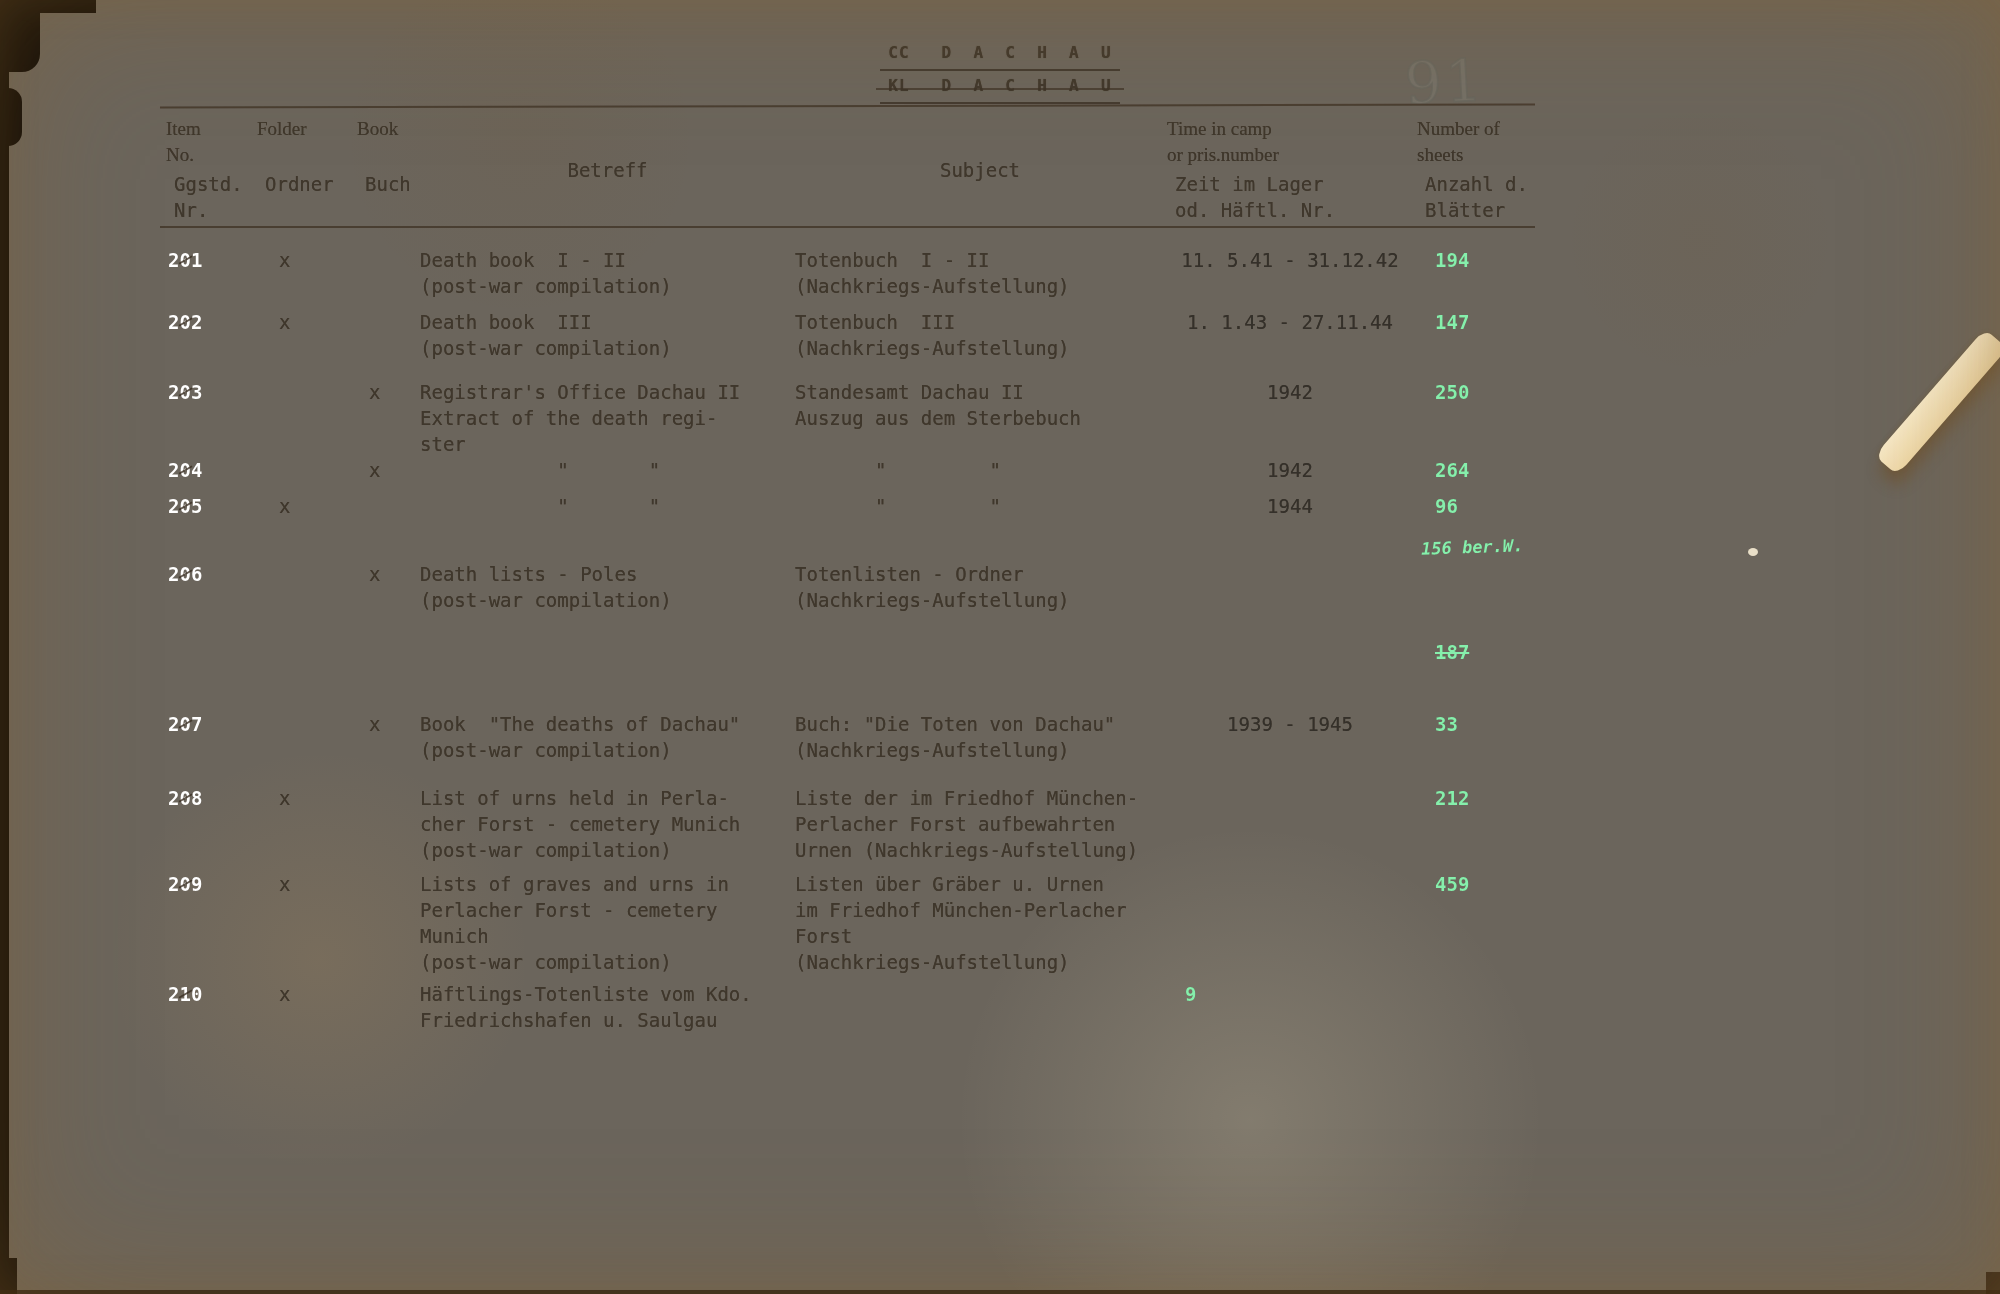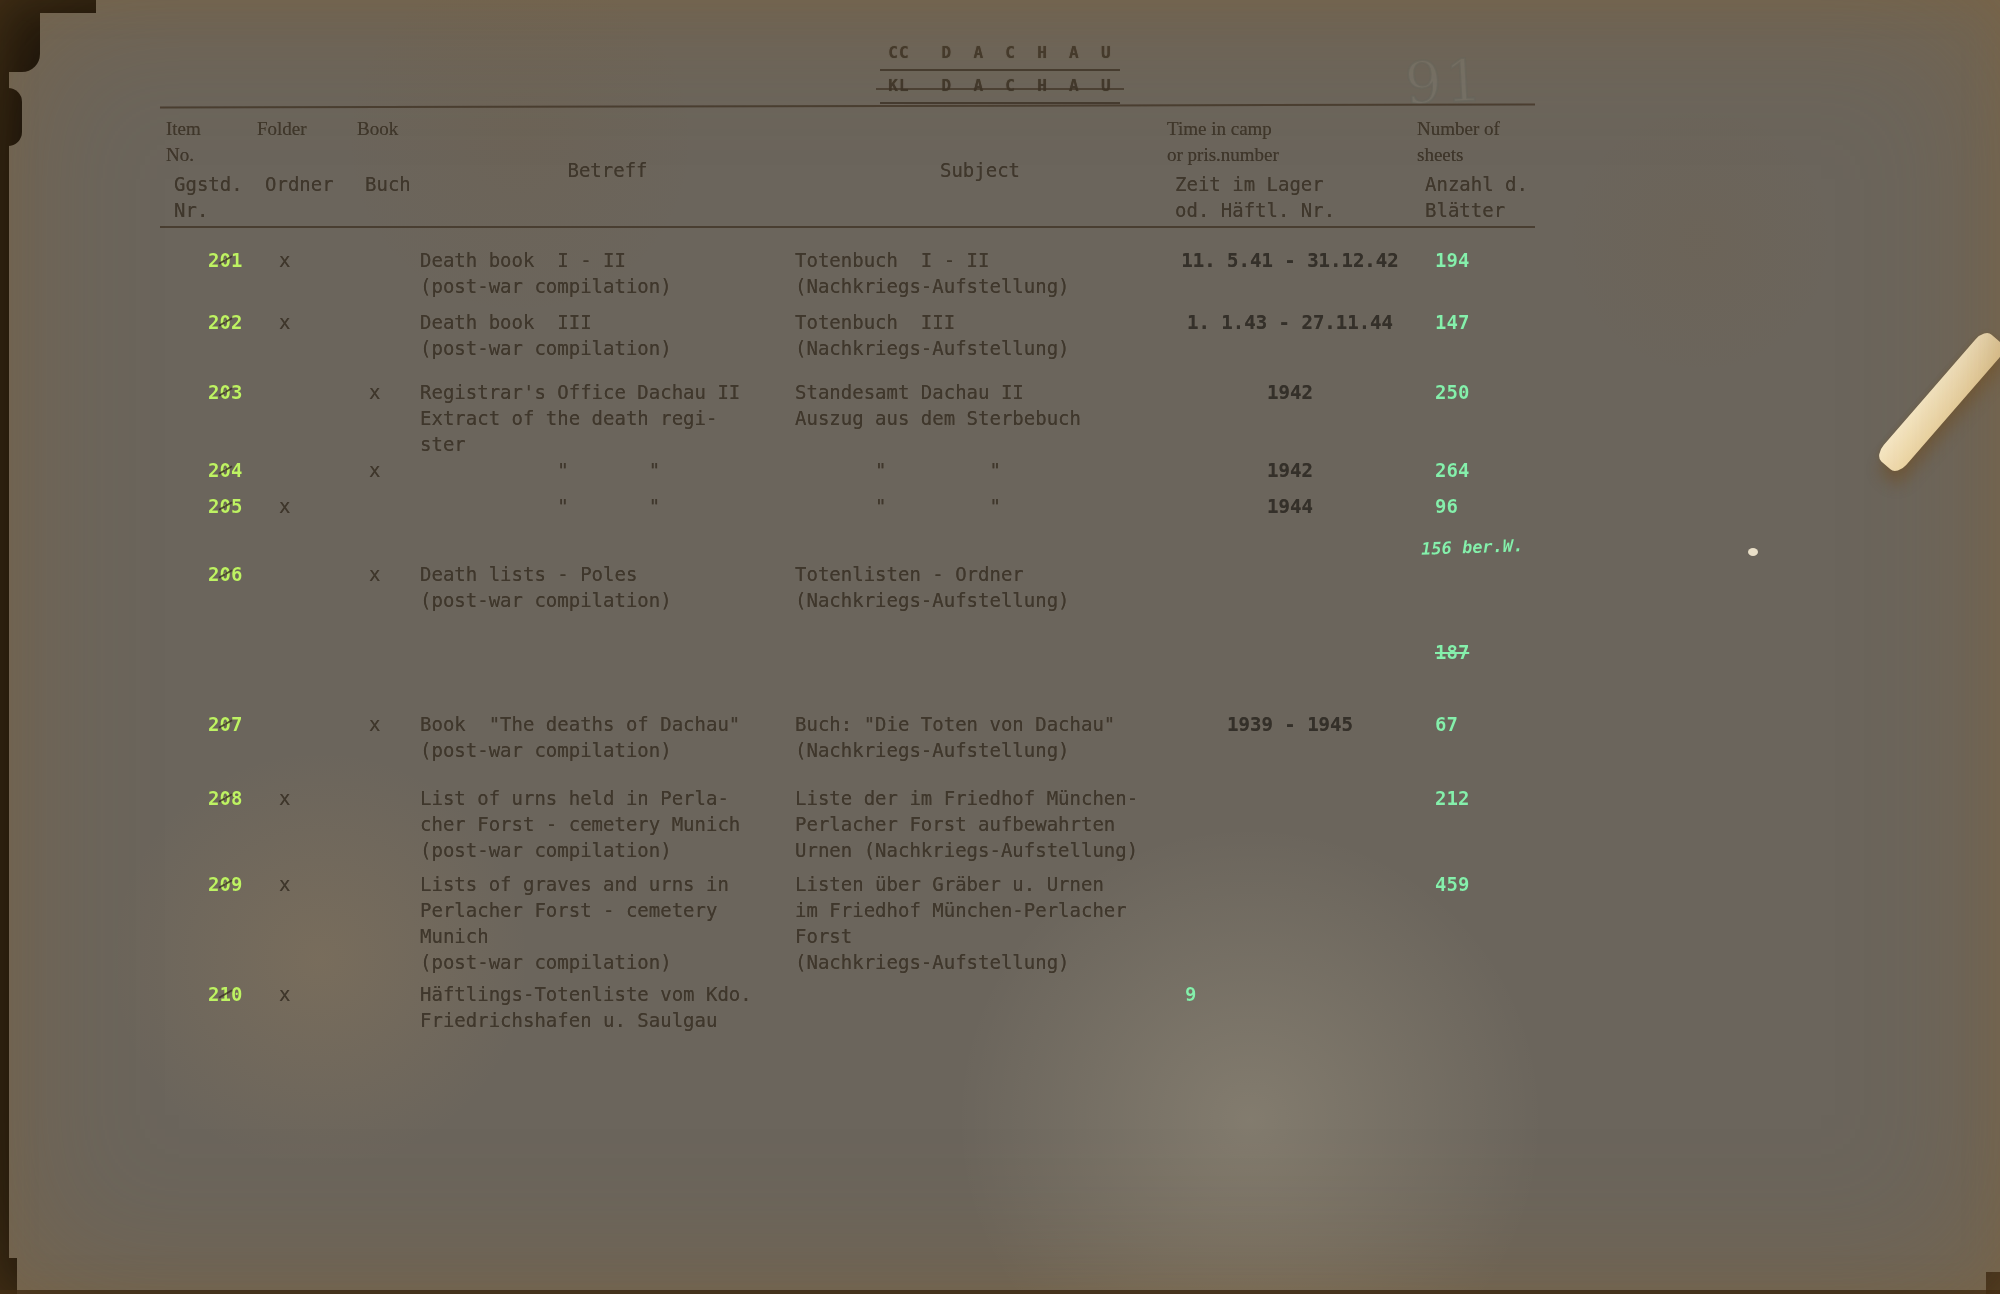--- a/index.html
+++ b/index.html
@@ -52,28 +52,28 @@
   .hc .en{white-space:pre-wrap;min-height:52px;font-family:Liberation Serif, serif;}
   .hc .de{white-space:pre-wrap;margin-top:3px;margin-left:8px;}
   .hc.center{display:flex;align-items:center;justify-content:center;padding:0;}
   .hc.item{padding-left:6px;}
 
   
   .tbody{position:absolute;left:160px;top:234px;width:1375px;
     font-size:19px;line-height:26px;text-shadow:0 0 .6px rgba(60,48,34,.7);}
   .row{display:grid;grid-template-columns:95px 100px 65px 375px 370px 250px 120px;}
   .cell{white-space:pre-wrap;}
-  .cell.item{padding-left:8px;font-weight:bold;position:relative;color:#bef264;margin-left:40px;}
+  .cell.item{padding-left:8px;font-weight:bold;position:relative;color:#ffffff;}
   .cell.item::after{content:"";position:absolute;left:18px;top:12px;width:15px;height:2px;
     background:rgba(58,46,34,.8);transform:rotate(-30deg);}
   .cell.folder{padding-left:24px;}
   .cell.book{padding-left:14px;}
   .cell.subject{padding-right:8px;}
   .cell.betreff{padding-right:6px;}
-  .cell.time{text-align:center;font-weight:bold;color:#34302a;}
+  .cell.time{text-align:center;font-weight:normal;color:#34302a;}
   .cell.sheets{padding-left:20px;font-weight:bold;position:relative;color:#86efac;}
   .r1{margin-top:13px}.r2{margin-top:10px}.r3{margin-top:18px}.r4{margin-top:0}
   .r5{margin-top:10px}.r6{margin-top:42px}.r7{margin-top:20px}.r8{margin-top:22px}
   .r9{margin-top:8px}.r10{margin-top:6px}
   .sheets .note{position:absolute;top:-27px;left:6px;font-style:italic;font-size:17px;
     white-space:nowrap;transform:rotate(-2deg);}
   .sheets .struck{text-decoration:line-through;text-decoration-thickness:2px;}
 
   
   .e{position:absolute;background:#0e0a06;}
@@ -221,21 +221,21 @@
 
     <div class="row r7">
       <div class="cell item">207</div>
       <div class="cell folder"></div>
       <div class="cell book">x</div>
       <div class="cell subject">Book  "The deaths of Dachau"
 (post-war compilation)</div>
       <div class="cell betreff">Buch: "Die Toten von Dachau"
 (Nachkriegs-Aufstellung)</div>
       <div class="cell time">1939 - 1945</div>
-      <div class="cell sheets">67</div>
+      <div class="cell sheets">33</div>
     </div>
 
     <div class="row r8">
       <div class="cell item">208</div>
       <div class="cell folder">x</div>
       <div class="cell book"></div>
       <div class="cell subject">List of urns held in Perla-
 cher Forst - cemetery Munich
 (post-war compilation)</div>
       <div class="cell betreff">Liste der im Friedhof München-

